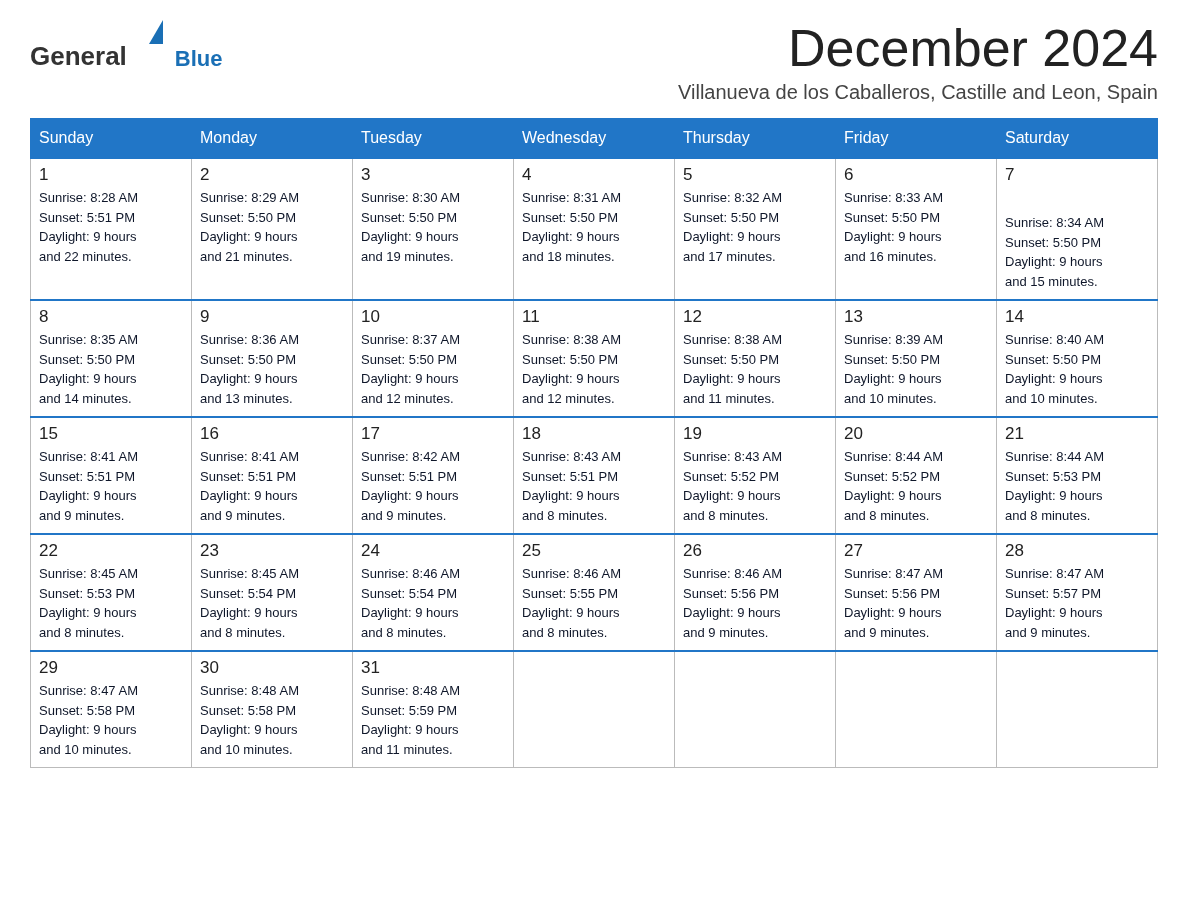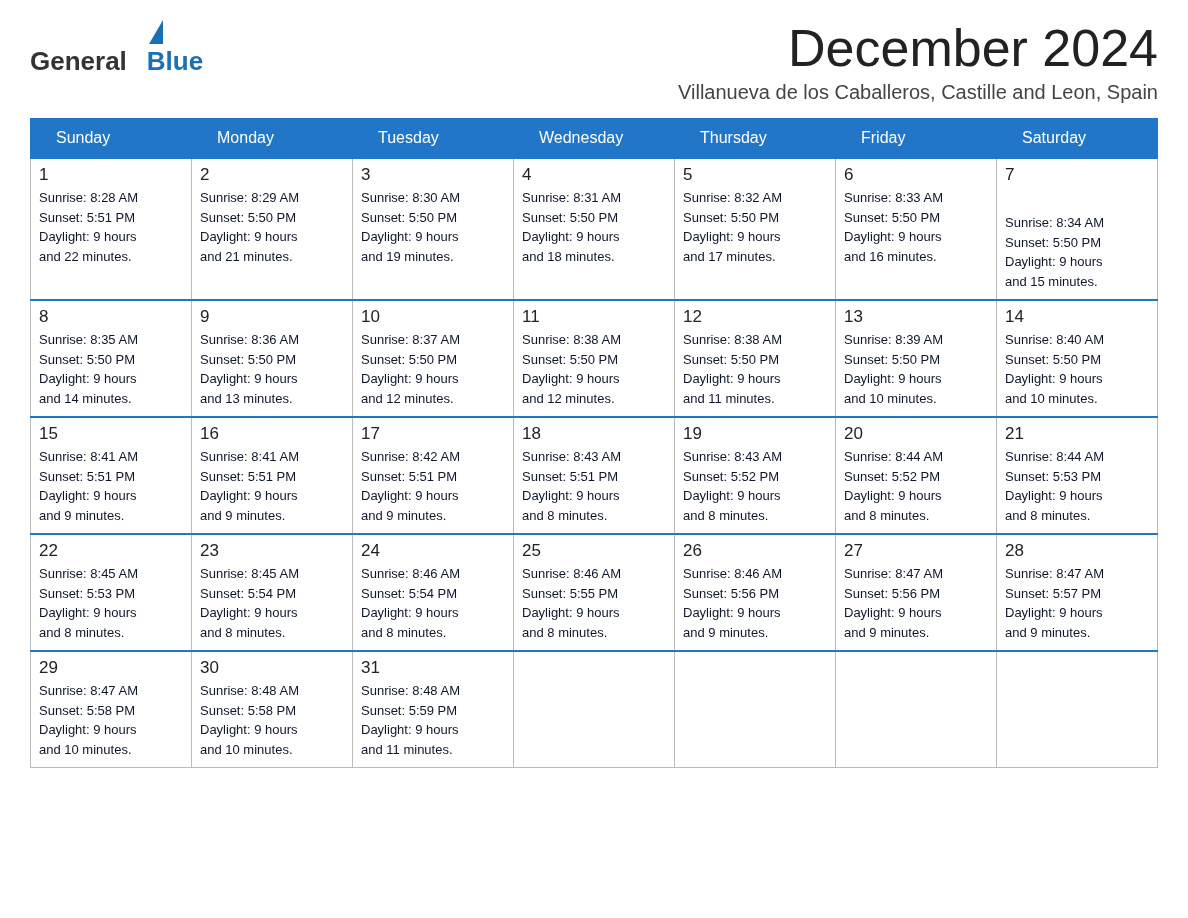--- a/index.html
+++ b/index.html
@@ -20,23 +20,24 @@
       display: flex;
       align-items: flex-end;
       gap: 20px;
     }
     .logo-text-general {
       font-size: 26px;
       font-weight: bold;
       color: #333;
     }
     .logo-text-blue {
-      font-size: 26px;
+      font-size: 22px;
       font-weight: bold;
       color: #1a6fb5;
+      margin-left: 28px;
     }
     .logo-triangle {
       width: 0;
       height: 0;
       border-left: 14px solid transparent;
       border-bottom: 24px solid #1a6fb5;
       margin-left: 2px;
       margin-bottom: 2px;
     }
     .title-area {
@@ -57,21 +58,21 @@
     .calendar-table {
       width: 100%;
       border-collapse: collapse;
       margin-top: 14px;
     }
     .calendar-table th {
       background-color: #2176c7;
       color: #fff;
       font-size: 16px;
       font-weight: normal;
-      padding: 10px 25px;
+      padding: 10px 8px;
       text-align: left;
       border: 1px solid #2176c7;
     }
     .calendar-table td {
       vertical-align: top;
       padding: 6px 8px 8px 8px;
       border: 1px solid #bbb;
       font-size: 13px;
       color: #333;
       width: calc(100% / 7);

